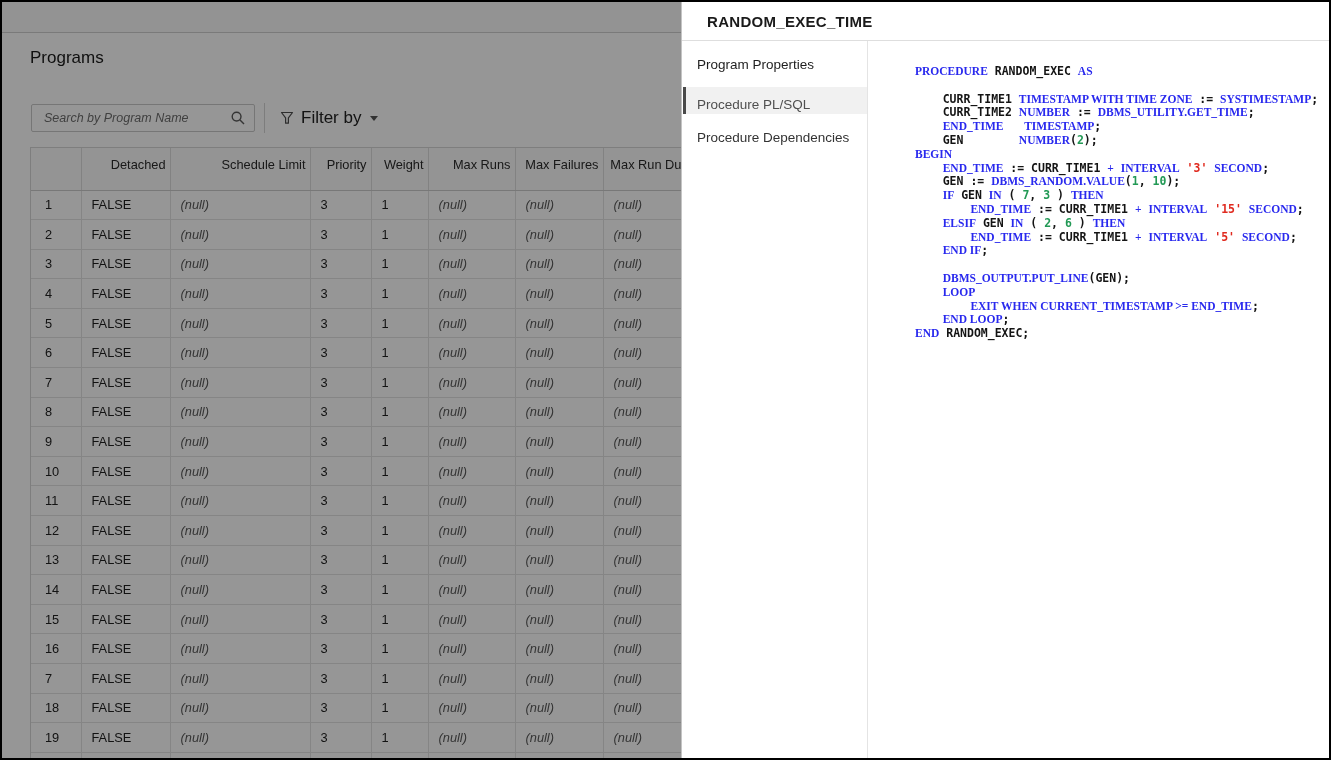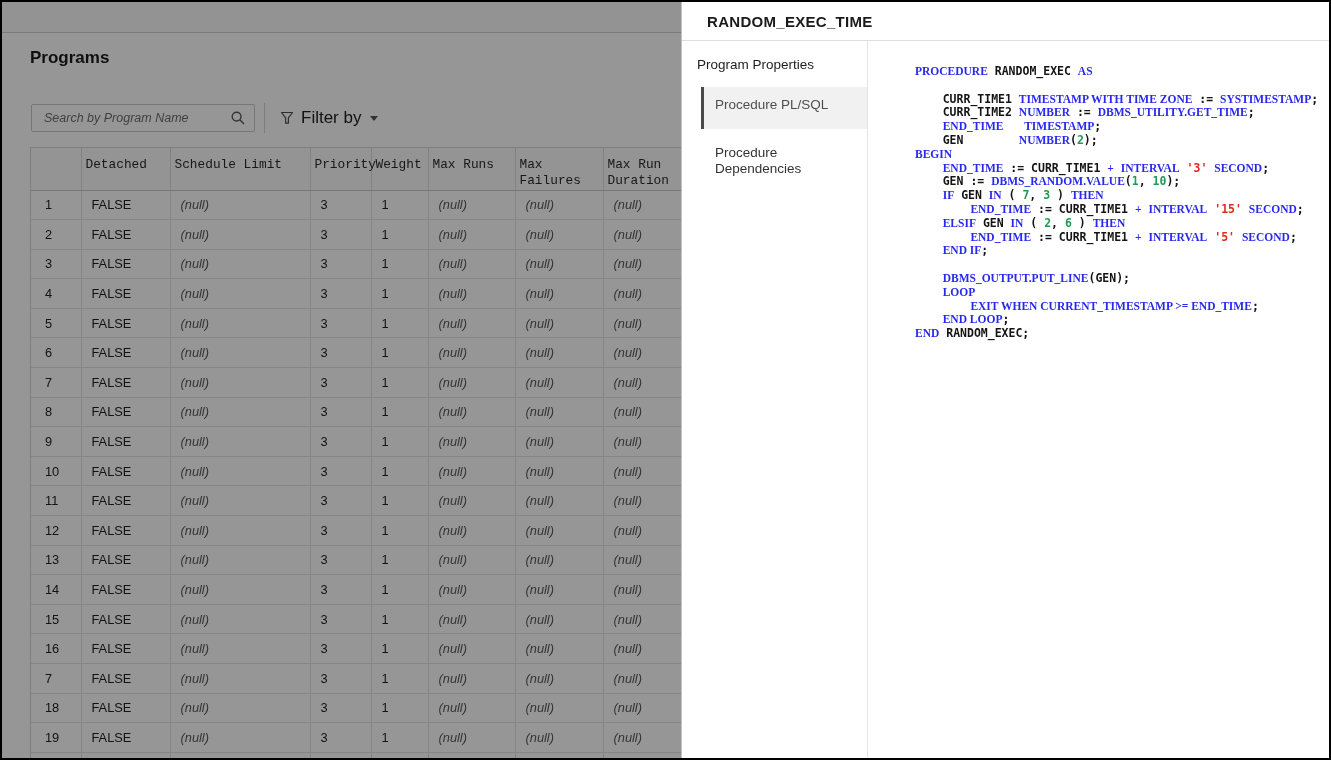--- a/index.html
+++ b/index.html
@@ -2,54 +2,54 @@
 <html style="--kw: #2929EE; --id: #141414; --num: #229955; --str: #E02B20;"><head>
 <meta charset="utf-8">
 <style>
   html,body{margin:0;padding:0;background:#e8e8e8;}
   .screen{position:relative;width:1331px;height:760px;box-sizing:border-box;border:2px solid #000;
           background:#fff;font-family:"Liberation Sans",sans-serif;overflow:hidden;}
 
   
   .left-region{position:absolute;left:0;top:0;width:679px;height:100%;background:#fff;overflow:hidden;}
   .topbar{position:absolute;left:0;top:0;right:0;height:30px;background:#fafafa;border-bottom:1px solid #cfcfcf;}
-  .page-title{position:absolute;left:28px;top:46px;margin:0;font-size:17px;font-weight:700;color:#1b1b1b;}
+  .page-title{position:absolute;left:28px;top:46px;margin:0;font-size:17px;font-weight:400;color:#1b1b1b;}
   .controls{position:absolute;left:29px;top:101px;display:flex;align-items:center;}
   .search-box{width:224px;height:28px;box-sizing:border-box;border:1px solid #c9c9c9;border-radius:2px;
               background:#fff;display:flex;align-items:center;padding:0 8px 0 10px;gap:32px;}
   .search-box input{border:none;outline:none;flex:1;min-width:0;font-family:"Liberation Sans",sans-serif;
               font-size:12.5px;color:#222;background:transparent;}
   .search-box input::placeholder{font-style:italic;color:#6e6e6e;}
   .vsep{width:1px;height:30px;background:#d4d4d4;margin-left:9px;}
   .filter-btn{display:flex;align-items:center;margin-left:15px;gap:7px;font-size:17px;color:#222;cursor:pointer;}
   .caret-down{width:0;height:0;border-left:4px solid transparent;border-right:4px solid transparent;
               border-top:5px solid #555;margin-left:2px;}
 
   .table-wrap{position:absolute;left:28px;top:145px;width:651px;height:613px;overflow:hidden;
               border-top:1px solid #d6d6d6;border-left:1px solid #d6d6d6;}
   table{border-collapse:collapse;table-layout:fixed;width:687px;}
   th{height:42px;box-sizing:border-box;background:#fcfcfc;border-bottom:1px solid #cccccc;border-right:1px solid #dedede;
-     font-weight:400;font-size:12.8px;color:#2b2b2b;text-align:left;vertical-align:top;padding:9px 4px 0 4px;line-height:16px;font-family:Liberation Mono, monospace;}
+     font-weight:400;font-size:12.8px;color:#2b2b2b;text-align:right;vertical-align:top;padding:9px 4px 0 4px;line-height:16px;}
   td{height:28.6px;box-sizing:content-box;border-bottom:1px solid #e2e2e2;border-right:1px solid #e2e2e2;
      font-size:12.8px;color:#1f1f1f;padding:0 10px;white-space:nowrap;overflow:hidden;}
   td.rownum{padding:0 0 0 14px;color:#222;}
   td.null-val{font-style:italic;color:#5a5a5a;}
 
   .dim{position:absolute;left:0;top:0;width:100%;height:100%;background:rgba(0,0,0,0.41);z-index:10;}
 
   
   .panel{position:absolute;left:679px;top:0;right:0;bottom:0;background:#fff;border-left:1px solid #c4c4c4;
          box-sizing:border-box;z-index:20;display:flex;flex-direction:column;}
   .panel-header{height:39px;flex:0 0 39px;border-bottom:1px solid #dedede;display:flex;align-items:center;
          padding-left:25px;box-sizing:border-box;}
   .panel-title{font-size:15px;font-weight:600;color:#1a1a1a;letter-spacing:0.3px;}
   .panel-body{flex:1;display:flex;min-height:0;}
   .side{width:186px;flex:0 0 186px;box-sizing:border-box;border-right:1px solid #e4e4e4;padding-top:16px;}
   .side-header{font-size:13.5px;color:#1e1e1e;padding-left:15px;margin-bottom:15px;}
-  .side-item{position:relative;margin-left:19px;padding:10px 10px 16px 14px;font-size:13.5px;line-height:16px;
+  .side-item{position:relative;margin-left:1px;padding:10px 10px 1px 14px;font-size:13.5px;line-height:16px;
              color:#333;cursor:pointer;}
   .side-item.active{background:#f1f1f1;border-left:3px solid #4a4a4a;padding-left:11px;color:#4f4f4f;}
   .side-item + .side-item{margin-top:6px;}
   .code-area{flex:1;padding:24px 0 0 47px;overflow:hidden;}
   pre{margin:0;font-family:"DejaVu Sans Mono",monospace;font-size:11.5px;line-height:13.8px;font-weight:bold;color:var(--id);}
   .code-line{min-height:13.8px;white-space:pre;}
   .tok-kw{color:var(--kw);font-family:Liberation Serif, serif;} .tok-id{color:var(--id);} .tok-num{color:var(--num);} .tok-str{color:var(--str);}
 </style>
 </head>
 <body>

